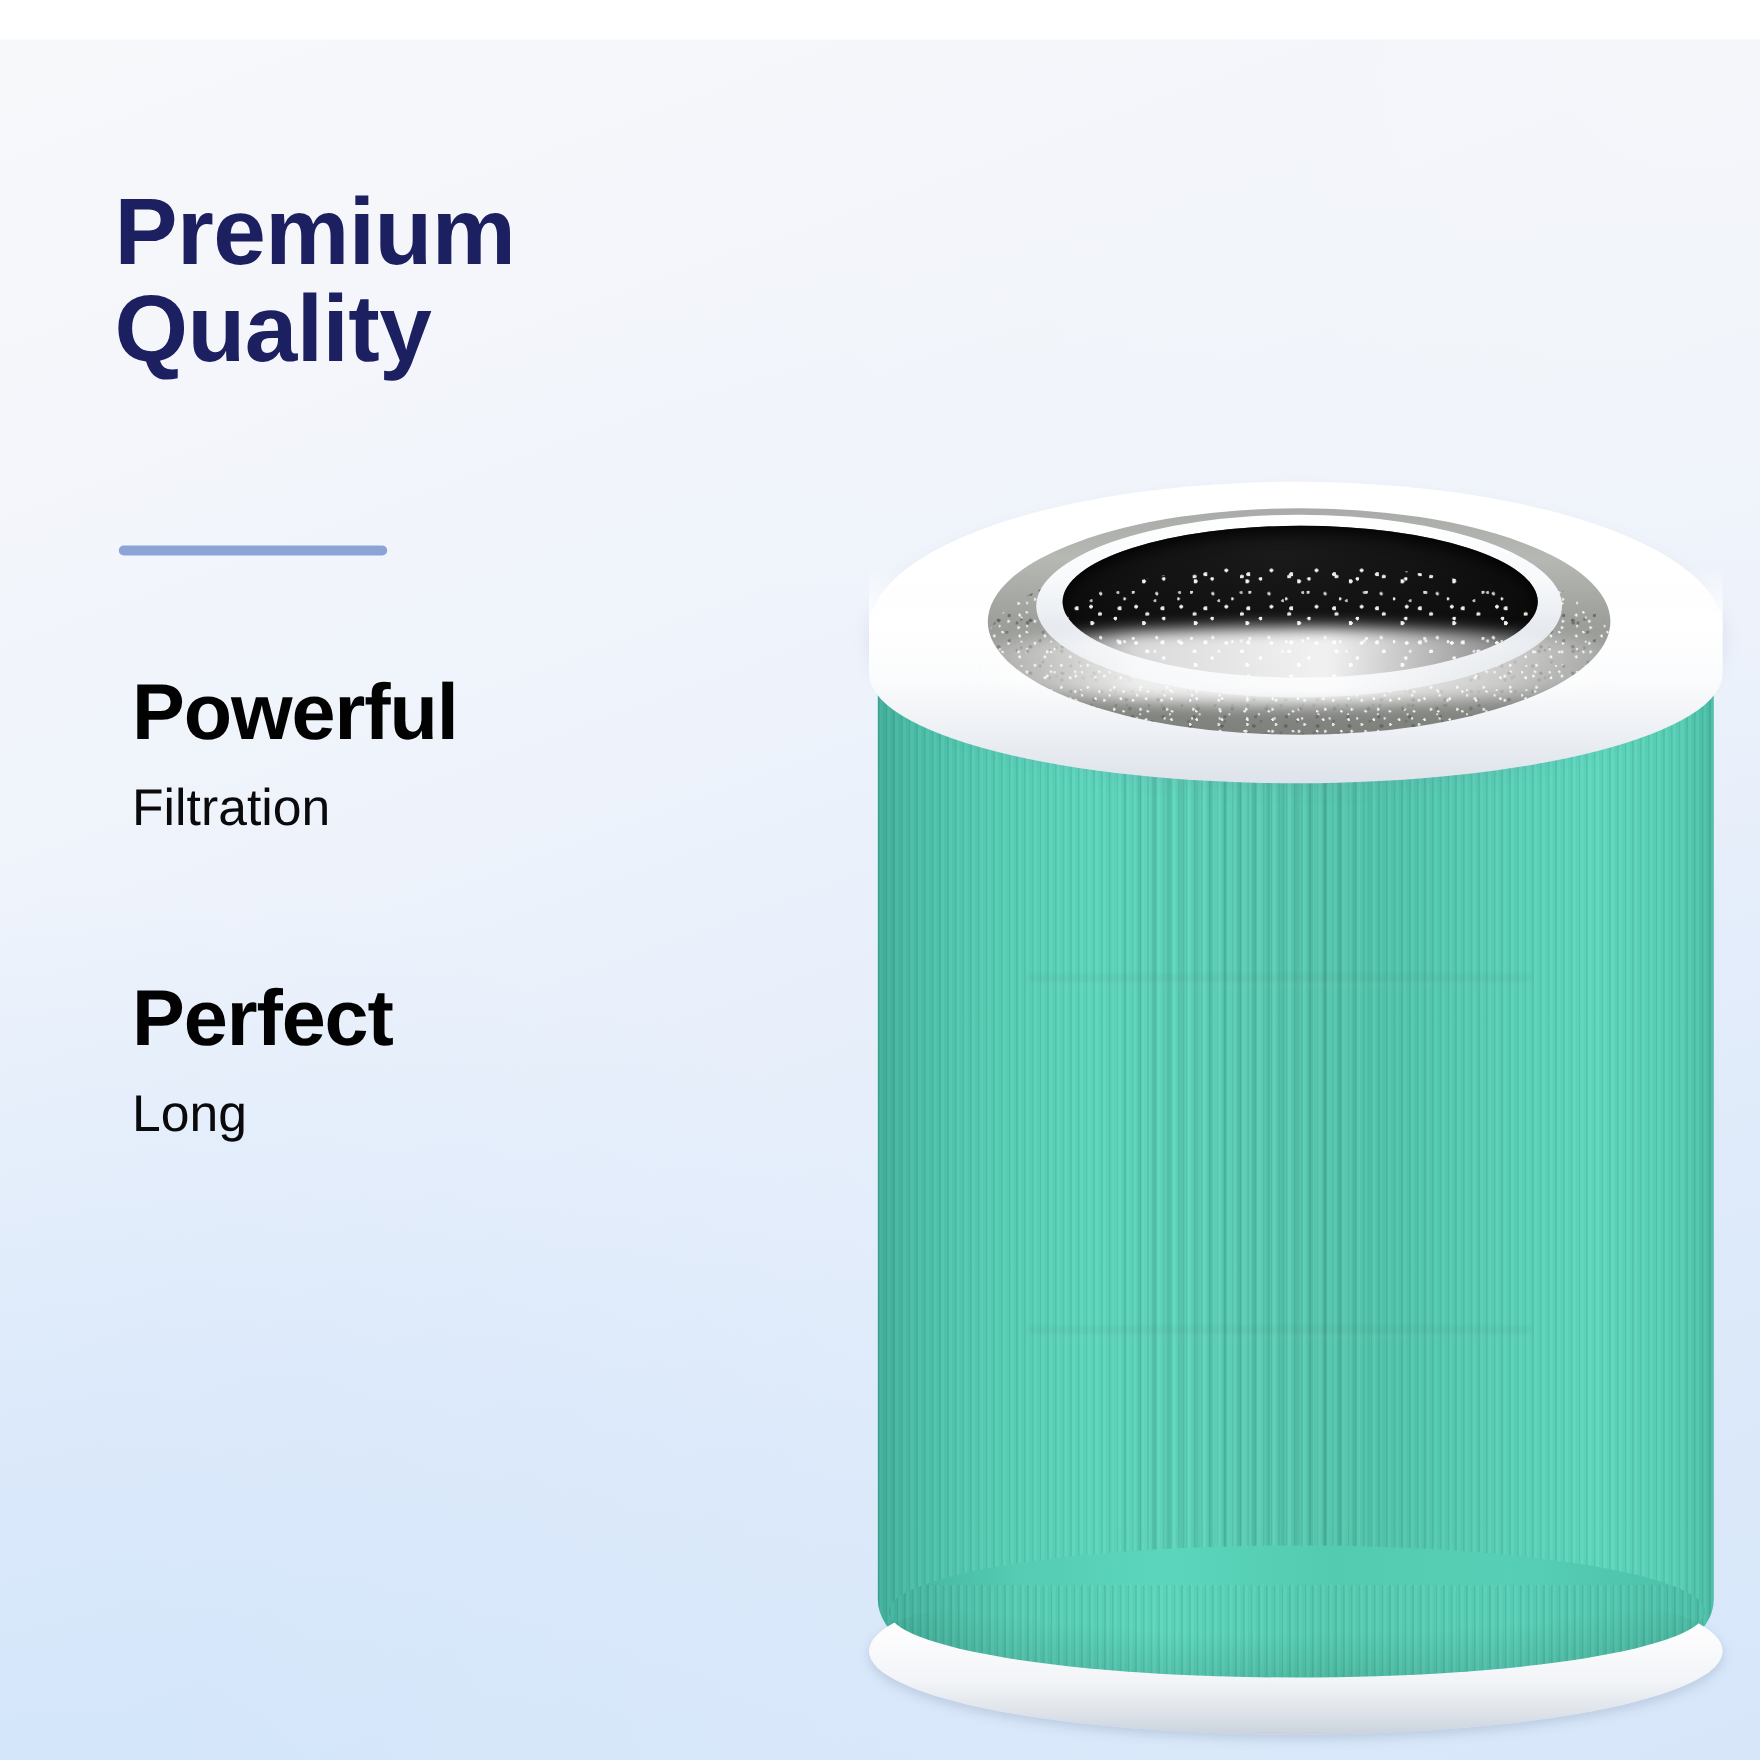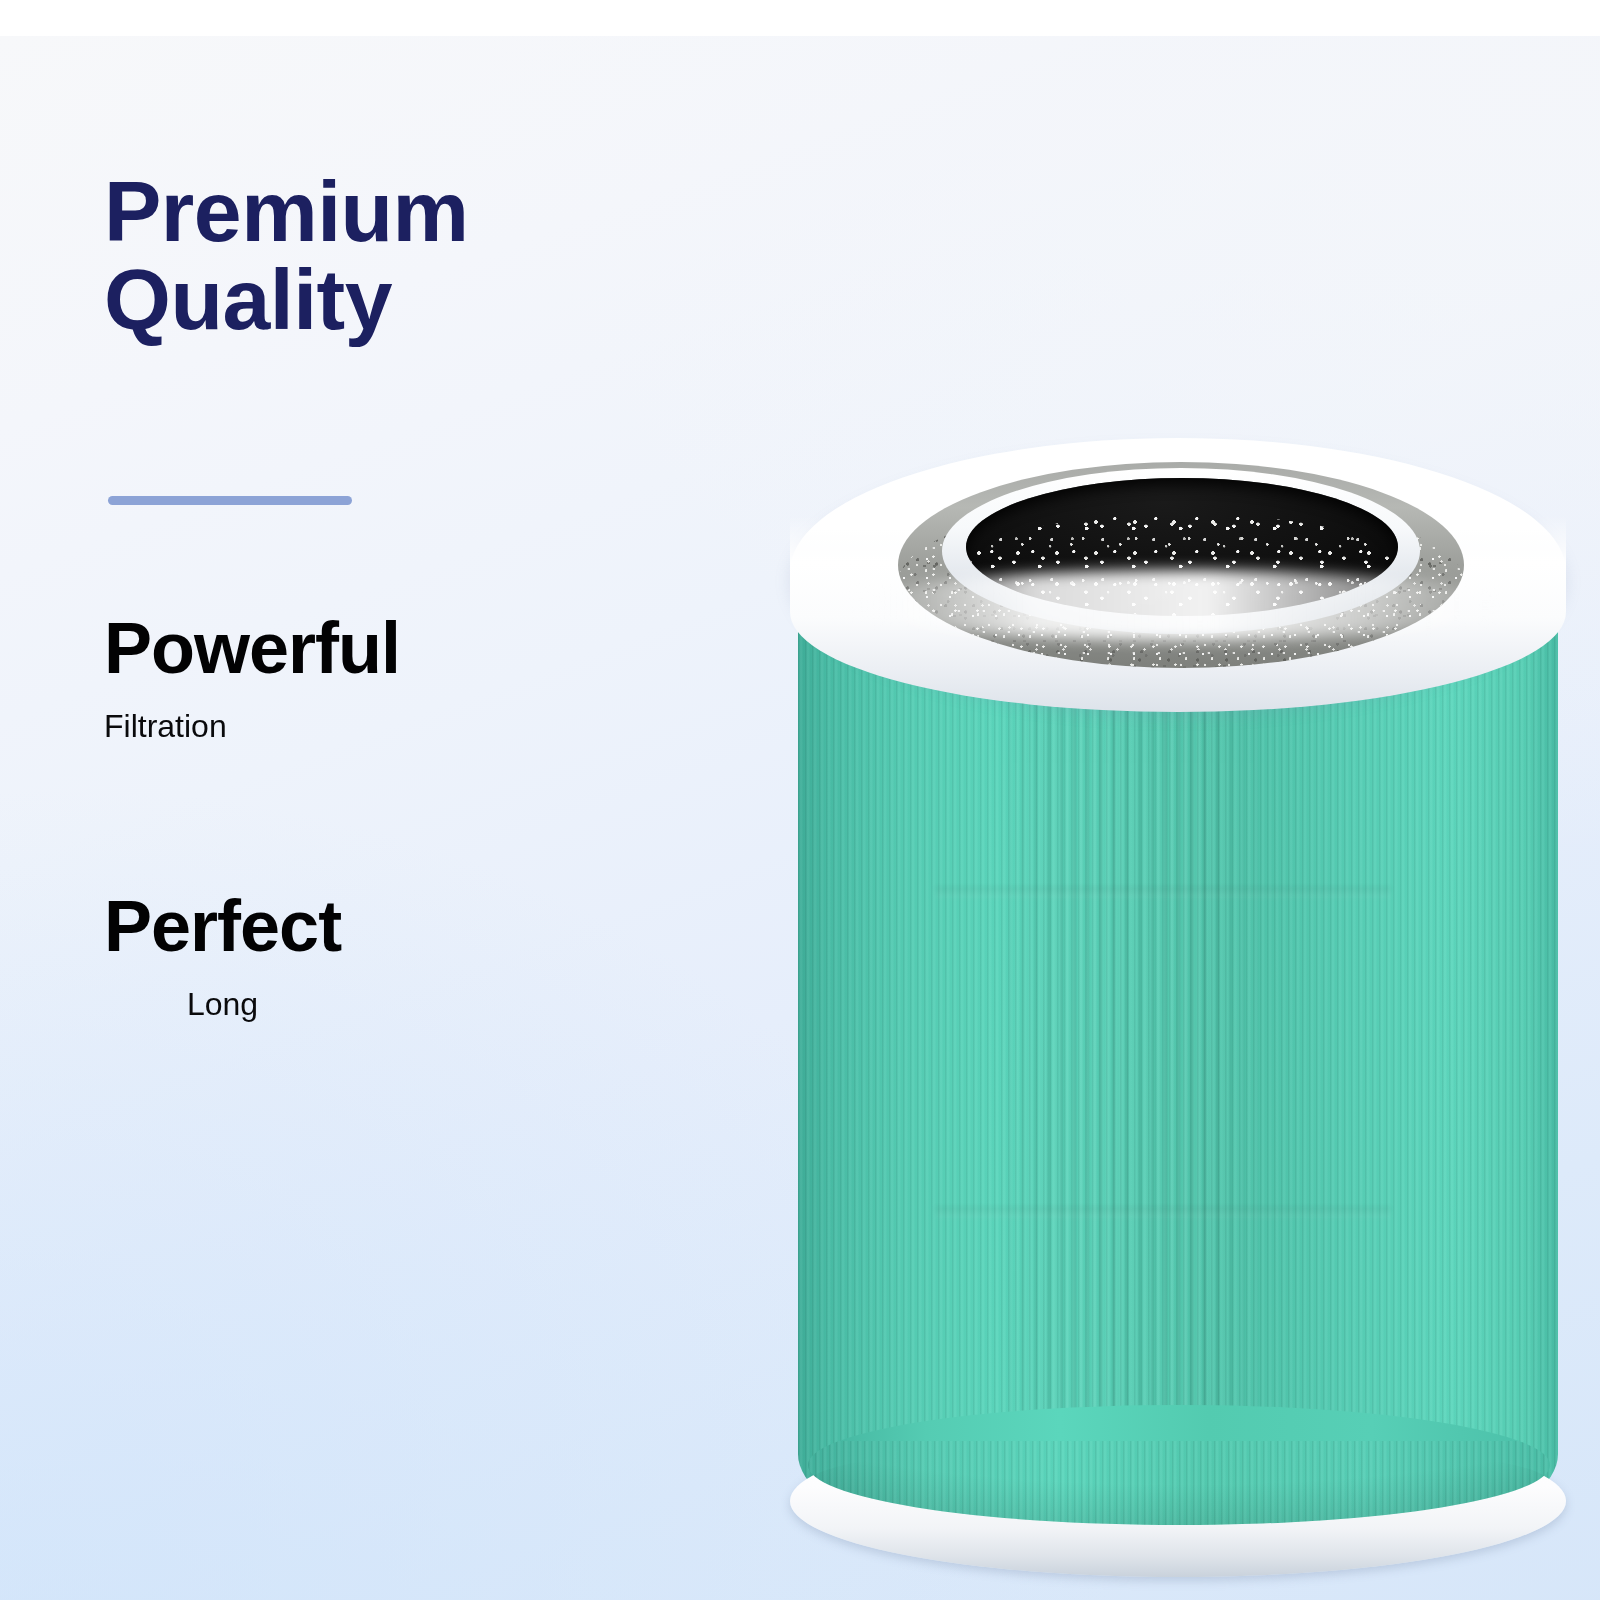--- a/index.html
+++ b/index.html
@@ -60,37 +60,37 @@
     top: 424px;
     width: 244px;
     height: 9px;
     border-radius: 5px;
     background: #8ca3d6;
     z-index: 5;
   }
 
   .feature {
     position: absolute;
-    left: 104px;
+    left: 120px;
     z-index: 5;
   }
   .feature.f1 { top: 540px; }
-  .feature.f2 { top: 818px; text-align: center; }
+  .feature.f2 { top: 818px; }
   .feature.f3 { top: 1085px; }
 
   .feature-title {
     font-size: 72px;
     font-weight: bold;
     line-height: 1.0;
     letter-spacing: -1px;
     color: #020203;
     margin: 0;
   }
   .feature-sub {
-    font-size: 32px;
+    font-size: 47px;
     font-weight: normal;
     line-height: 1.0;
     letter-spacing: 0px;
     color: #0a0a0c;
     margin: 26px 0 0 0;
   }
 
   
   #product {
     position: absolute;

